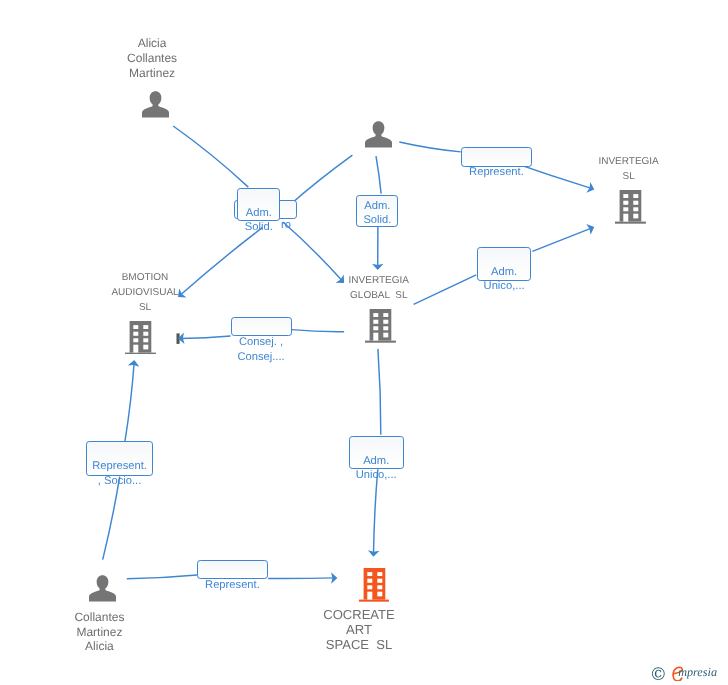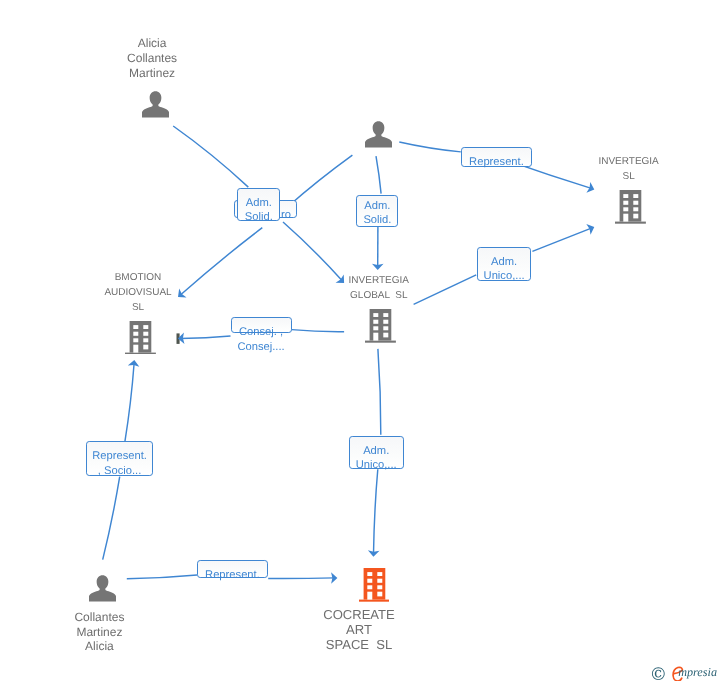--- a/index.html
+++ b/index.html
@@ -9,21 +9,21 @@
        -webkit-font-smoothing:antialiased;text-rendering:geometricPrecision;}
   #stage{position:relative;width:728px;height:685px;background:#fff;}
   svg{position:absolute;left:0;top:0;}
   .nodelabel{position:absolute;color:#6e6e6e;font-size:12px;line-height:14.85px;
              text-align:center;white-space:pre;}
   .nodelabel.co{font-size:10px;line-height:14.75px;}
   .nodelabel.focus{font-size:13.05px;line-height:14.85px;}
   .boxlabel{position:absolute;box-sizing:border-box;
             border:1.4px solid #3f86d2;border-radius:3.2px;
             background:linear-gradient(180deg,#f6f7f9 0%,#fbfcfc 60%,#ffffff 100%);color:#3f86d2;font-size:11.2px;line-height:14.4px;
-            text-align:center;white-space:pre;padding-top:7px;}
+            text-align:center;white-space:pre;padding-top:17px;}
   .wm{position:absolute;display:flex;align-items:baseline;}
 </style>
 </head>
 <body>
 
 <div id="stage">
 
 <svg width="728" height="685" viewBox="0 0 728 685">
   <g fill="none" stroke="#3f86d2" stroke-width="1.45" stroke-linecap="butt">
     <path d="M173.2 126.0 Q212.8 154.1 248.3 187.1"></path>
@@ -139,21 +139,21 @@
     <rect x="8.3" y="23.7" width="5" height="7.9"></rect>
         <rect x="18.3" y="23.7" width="5" height="4.7"></rect>
   </g>
 </svg>
 
 <div class="nodelabel" style="left:52.1px;top:36.2px;width:200px">Alicia
 Collantes
 Martinez</div>
 <div class="nodelabel co" style="left:528.6px;top:154.8px;width:200px">INVERTEGIA
 SL</div>
-<div class="nodelabel co" style="left:38px;top:271.3px;width:200px">BMOTION
+<div class="nodelabel co" style="left:45px;top:271.3px;width:200px">BMOTION
 AUDIOVISUAL
 SL</div>
 <div class="nodelabel co" style="left:278.8px;top:274.3px;width:200px">INVERTEGIA
 GLOBAL  SL</div>
 <div class="nodelabel focus" style="left:259px;top:608px;width:200px">COCREATE
 ART
 SPACE  SL</div>
 <div class="nodelabel" style="left:-0.6px;top:609.7px;width:200px">Collantes
 Martinez
 Alicia</div>

